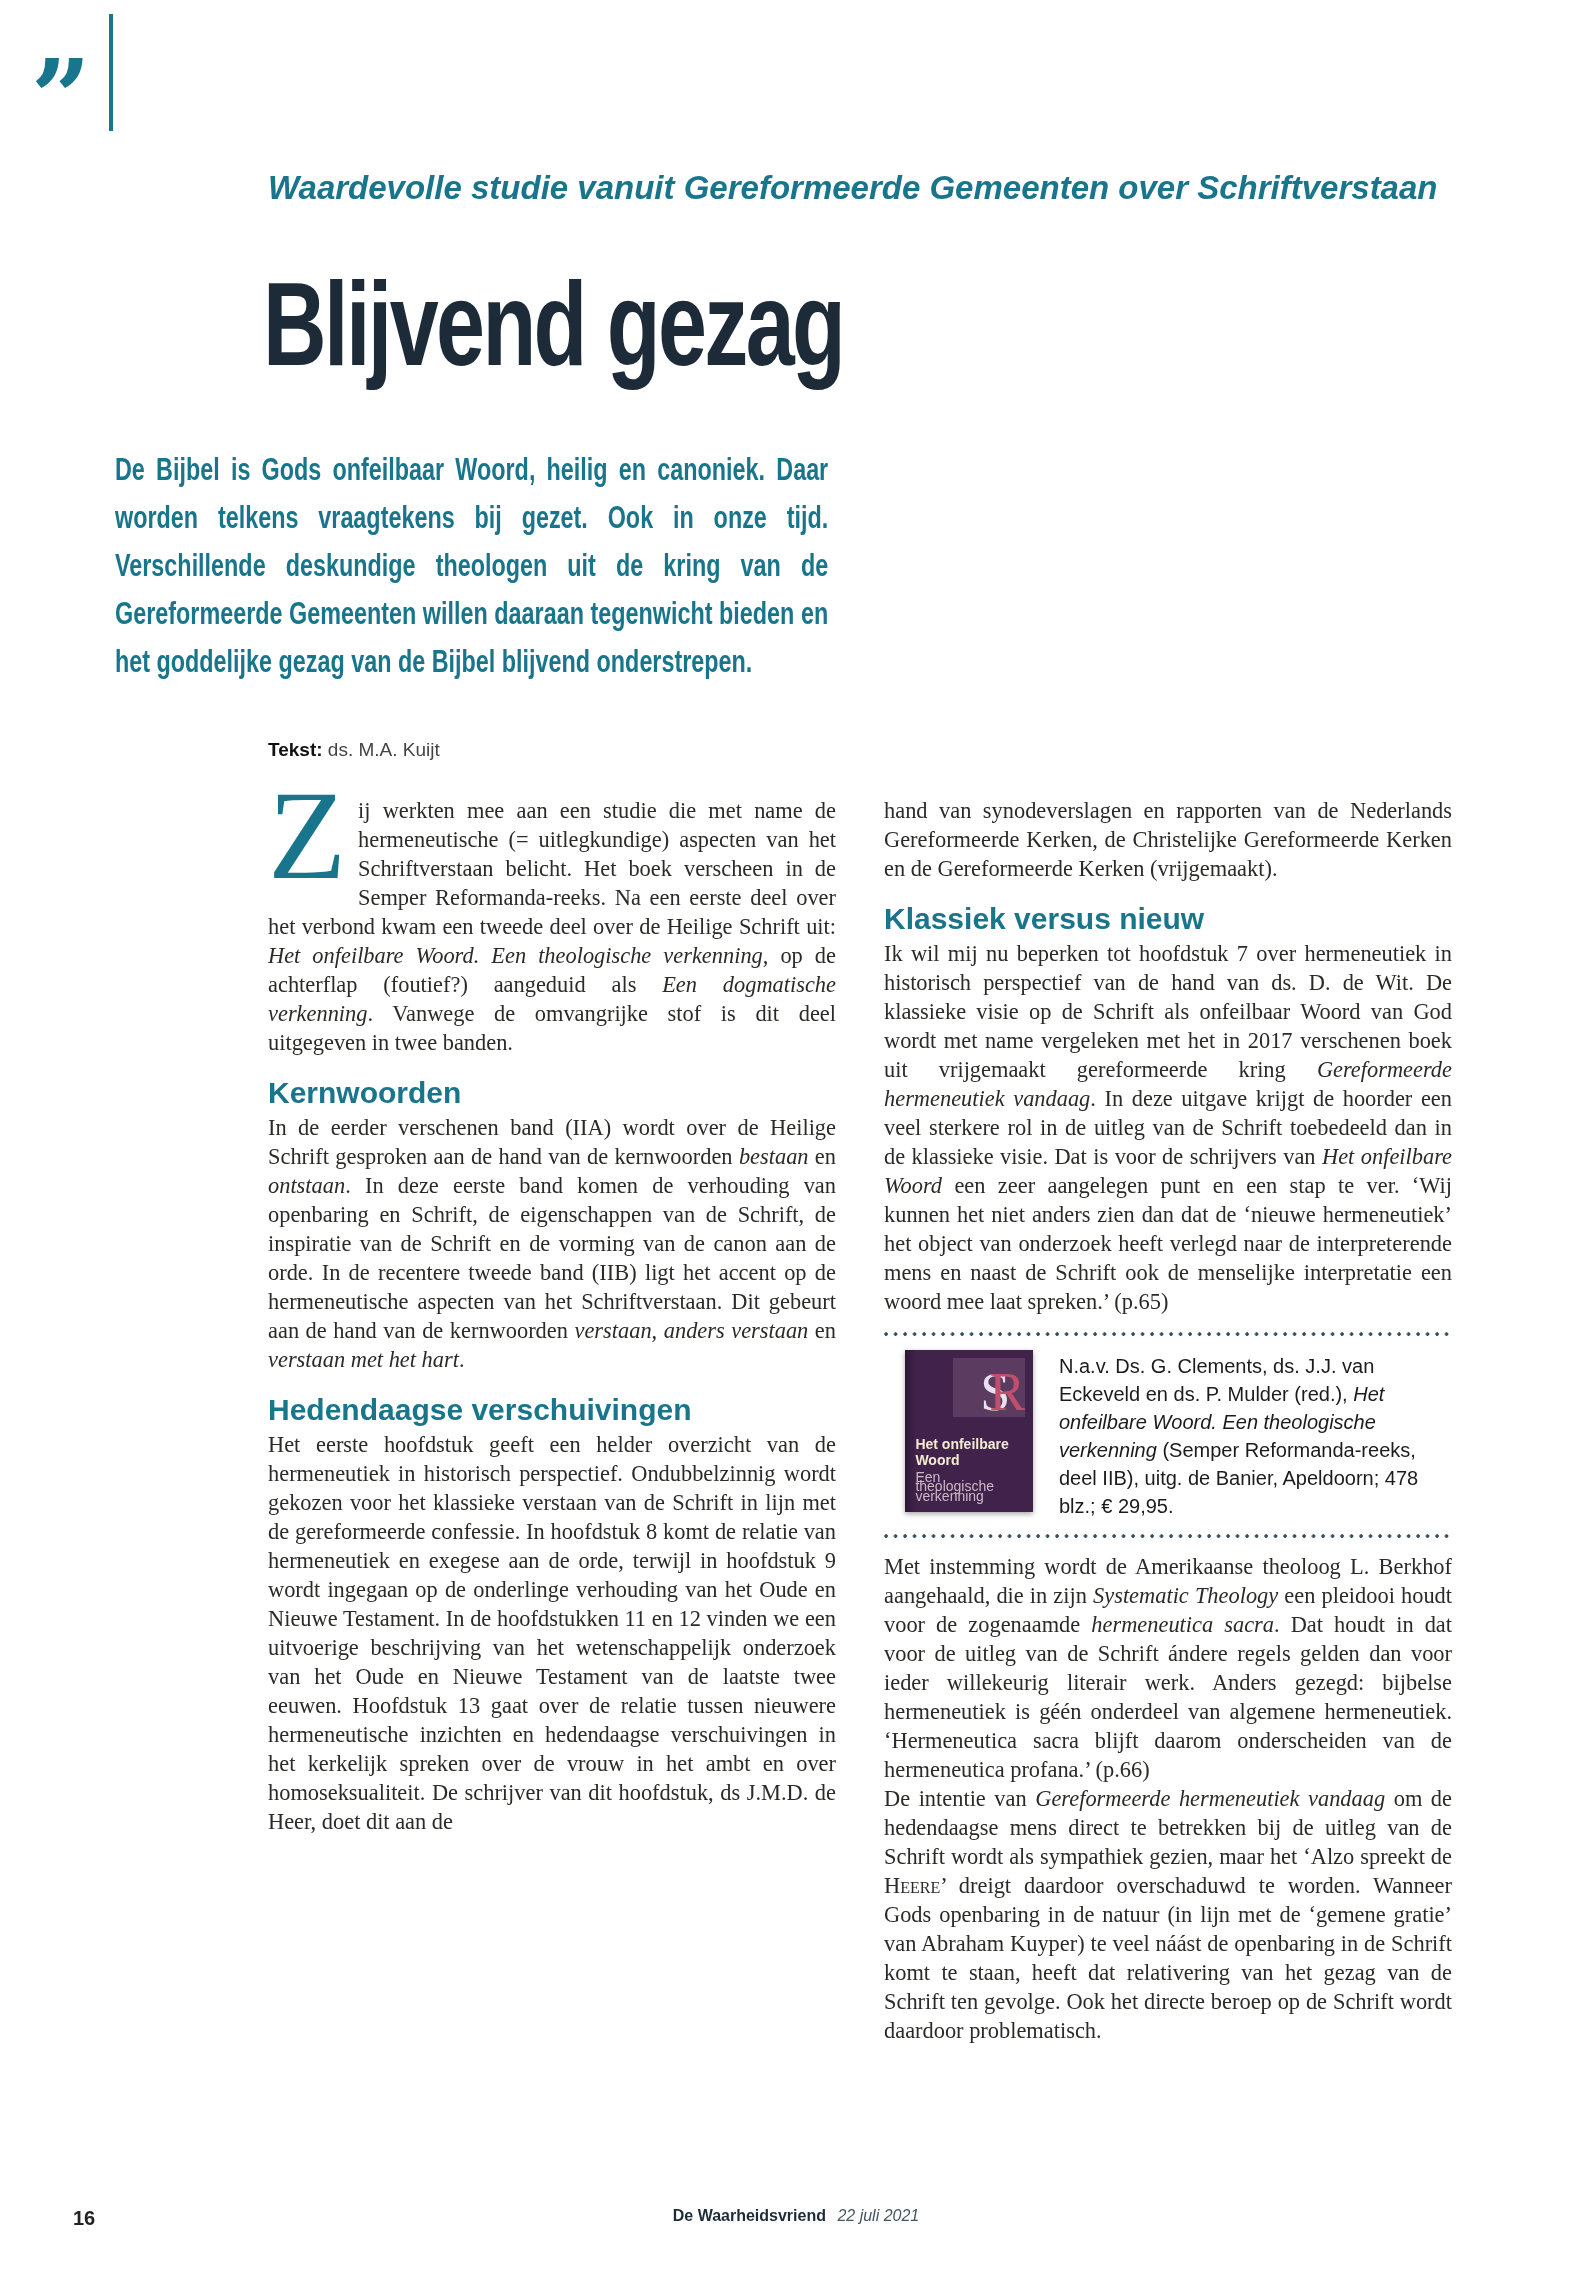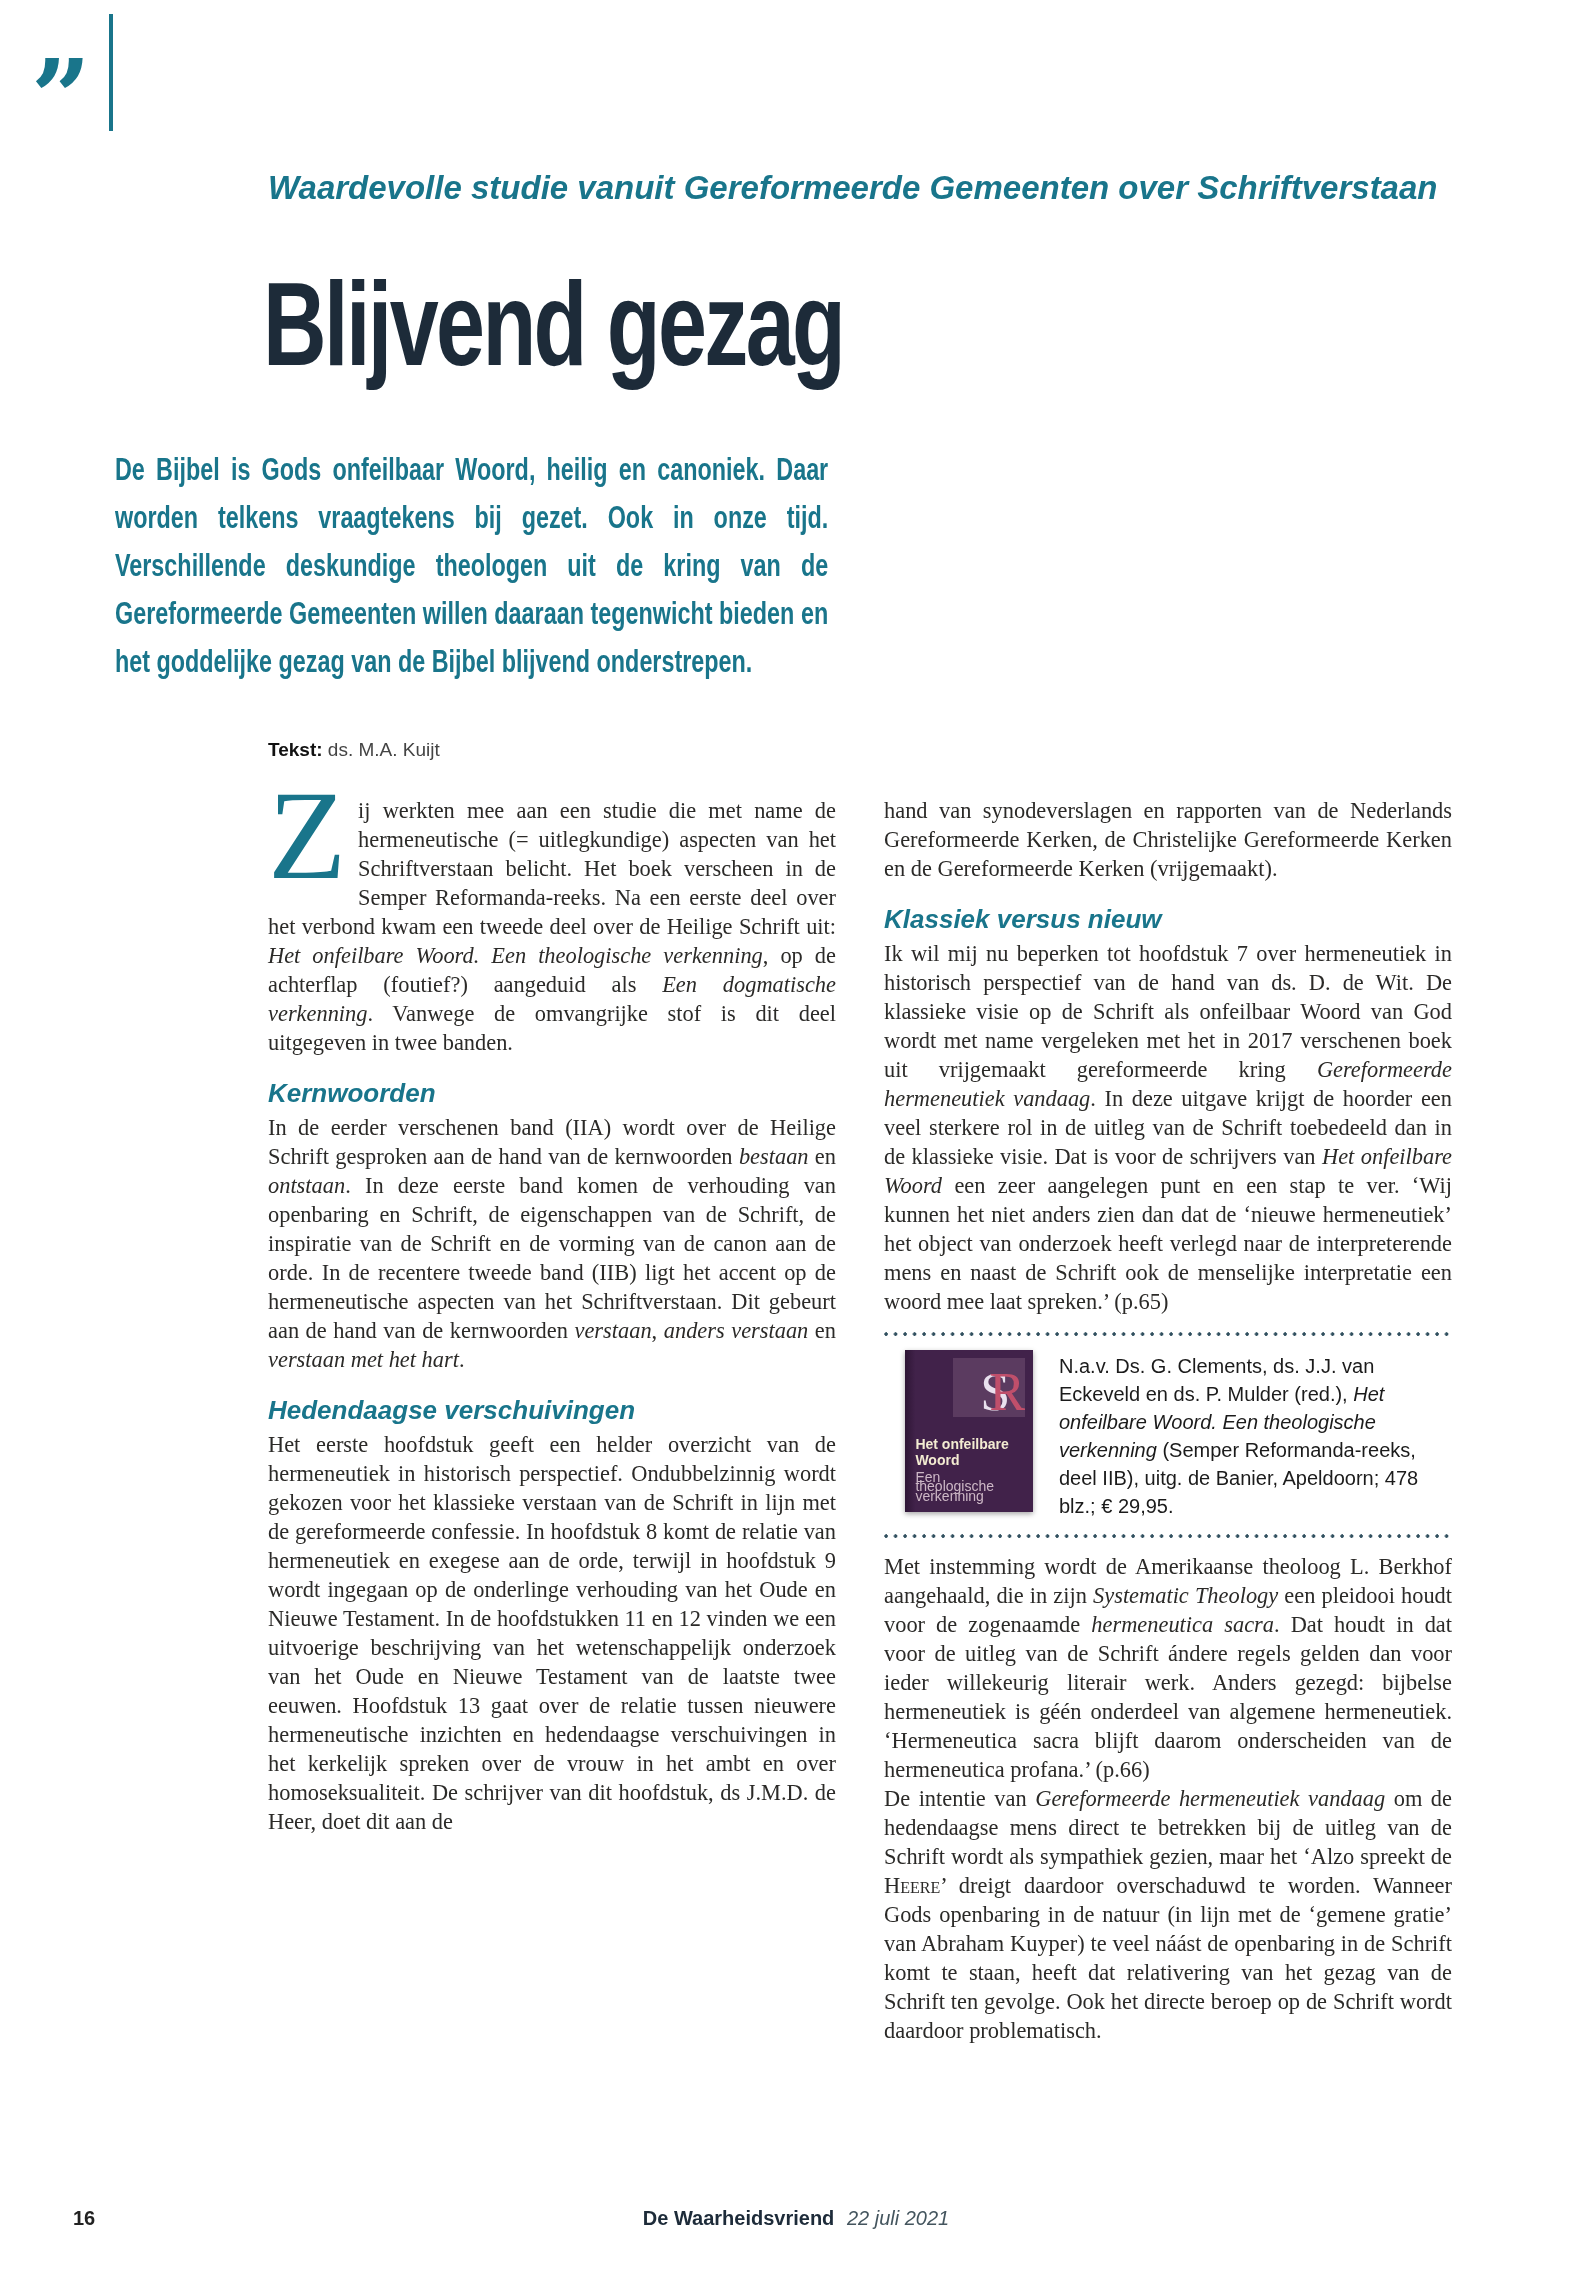--- a/index.html
+++ b/index.html
@@ -58,22 +58,22 @@
   .col { width:568px; }
 
   .body-p {
     margin:0; font-family:"Liberation Serif", serif;
     font-size:22.4px; line-height:29px; color:#2b2a28;
     text-align:justify; hyphens:auto;
   }
 
   .subhead {
     clear:both; margin:21px 0 5.2px;
-    font-family:"Liberation Sans", sans-serif; font-style:italic; font-weight:700;
-    font-size:26px; line-height:30px; color:#19758b;
+    font-family:"Liberation Sans", sans-serif; font-weight:700;
+    font-size:30px; line-height:30px; color:#19758b;
   }
 
   
   .dropcap {
     float:left; width:90px; height:88px; position:relative; top:-5.2px;
     font-family:"Liberation Serif", serif; font-weight:400;
     font-size:128px; line-height:88px; color:#19758b;
   }
 
   
@@ -115,21 +115,21 @@
   }
 
   
   .page-num {
     position:absolute; left:73px; top:2207px;
     font-family:"Liberation Sans", sans-serif; font-weight:700;
     font-size:20px; color:#222222;
   }
   .footer-center {
     position:absolute; left:0; right:0; top:2207px; text-align:center;
-    font-family:"Liberation Sans", sans-serif; font-size:20px; color:#222222;
+    font-family:"Liberation Sans", sans-serif; font-size:16px; color:#222222;
   }
   .footer-title { font-weight:700; color:#1d2b39; }
   .footer-date { font-style:italic; font-weight:400; color:#44555e; margin-left:7px; }
 </style>
 </head>
 <body>
 
 <div class="page">
 
   <div class="quote-mark">”</div>

